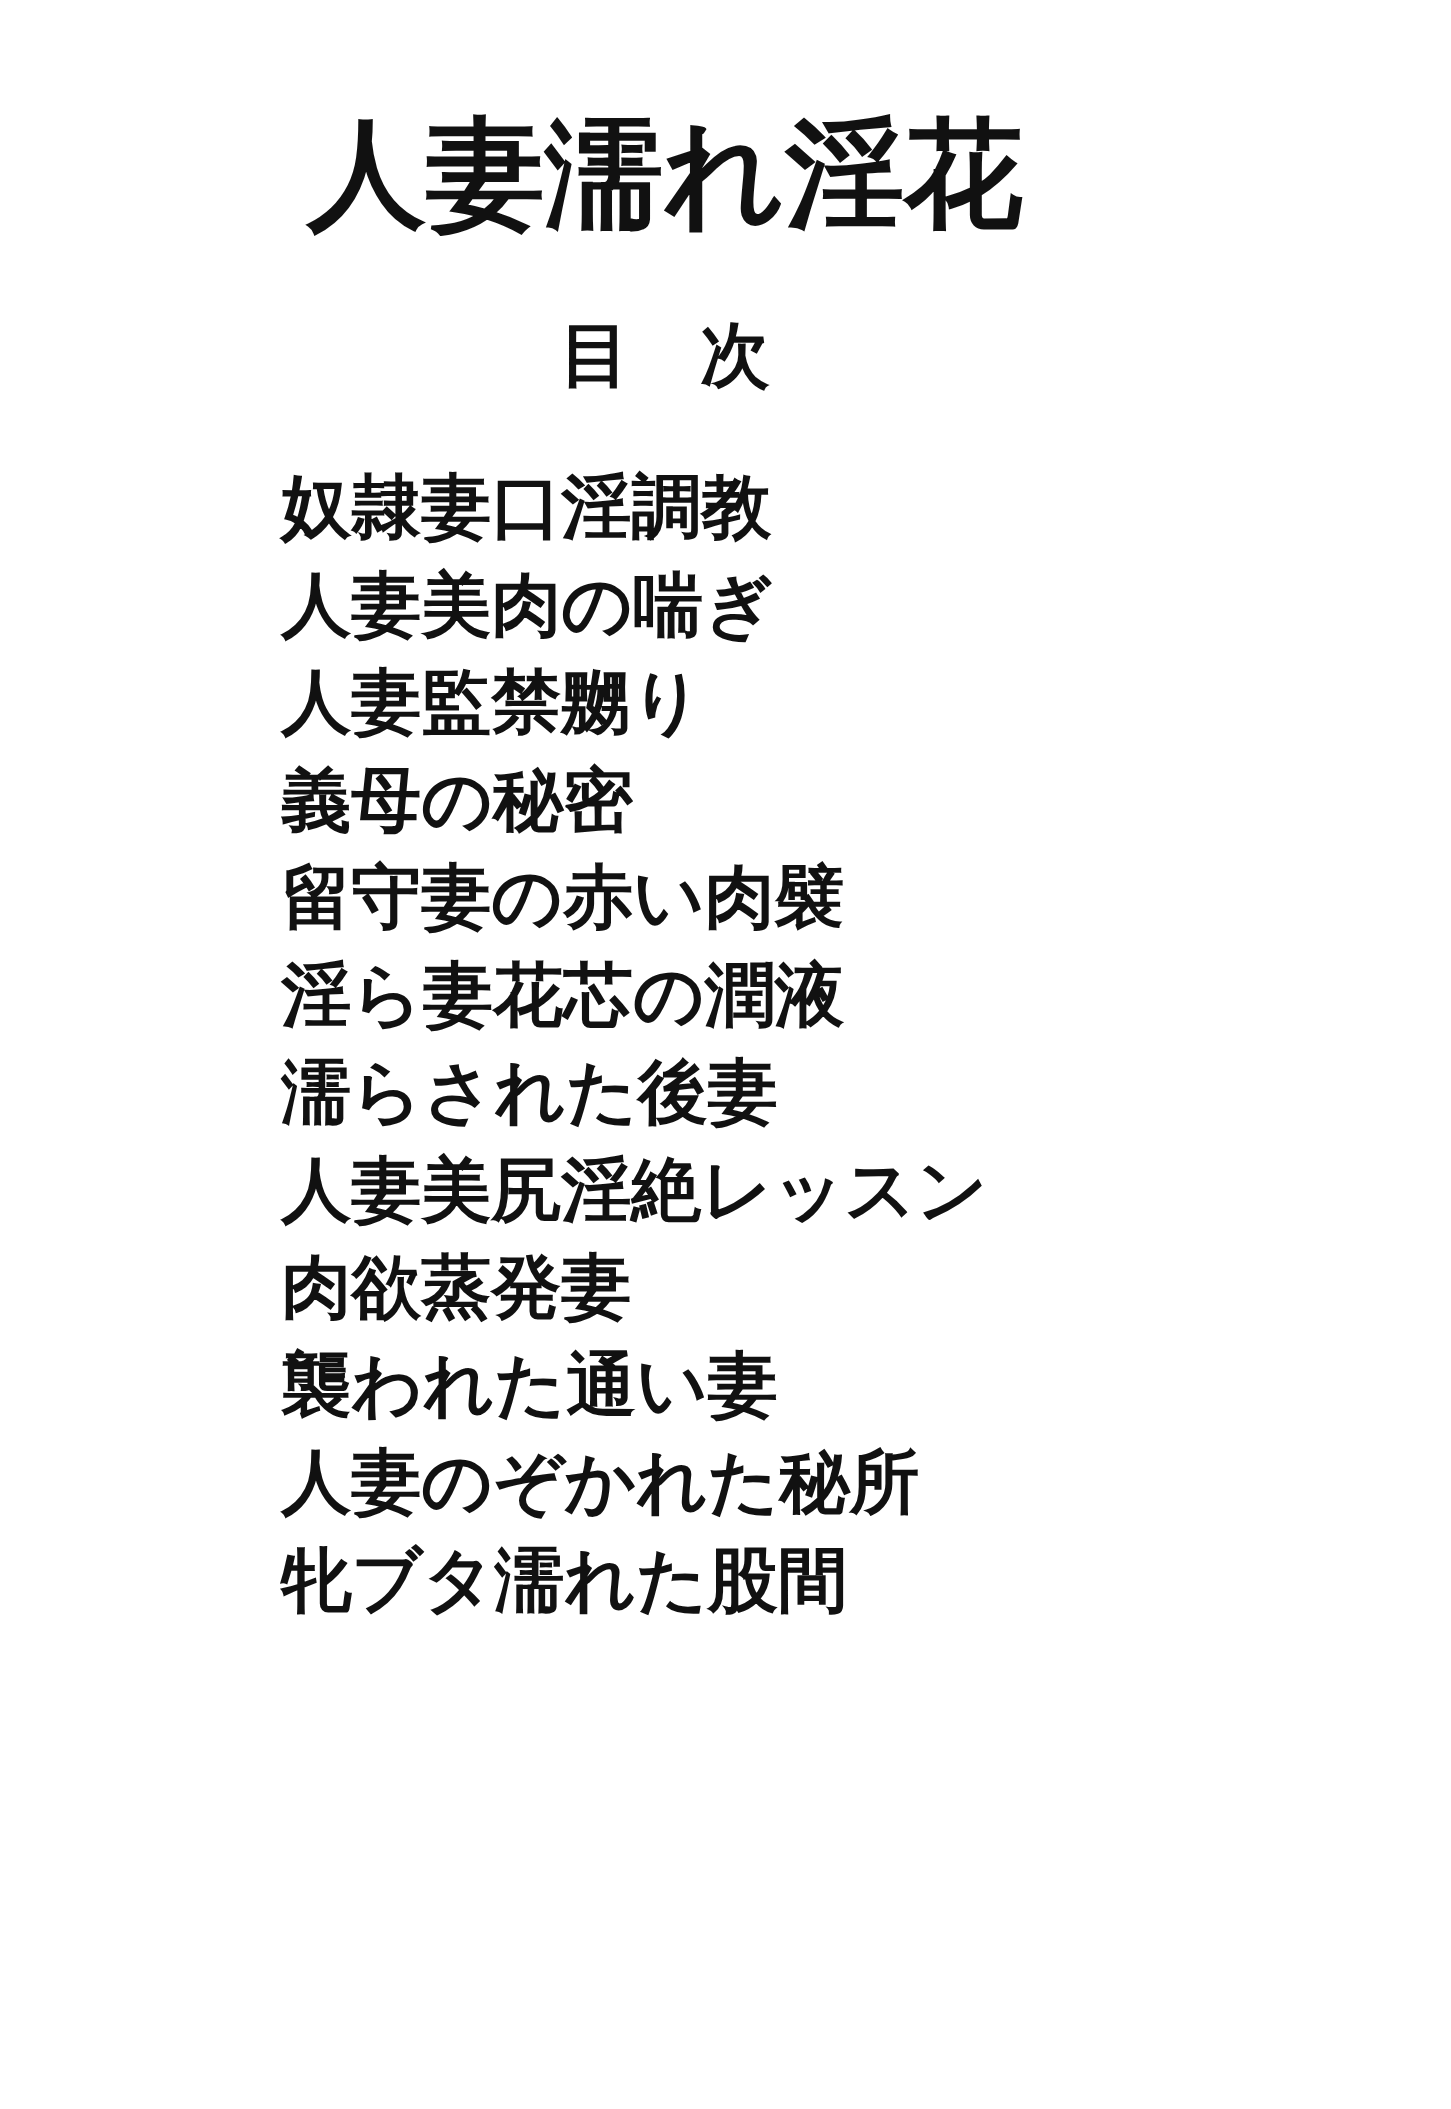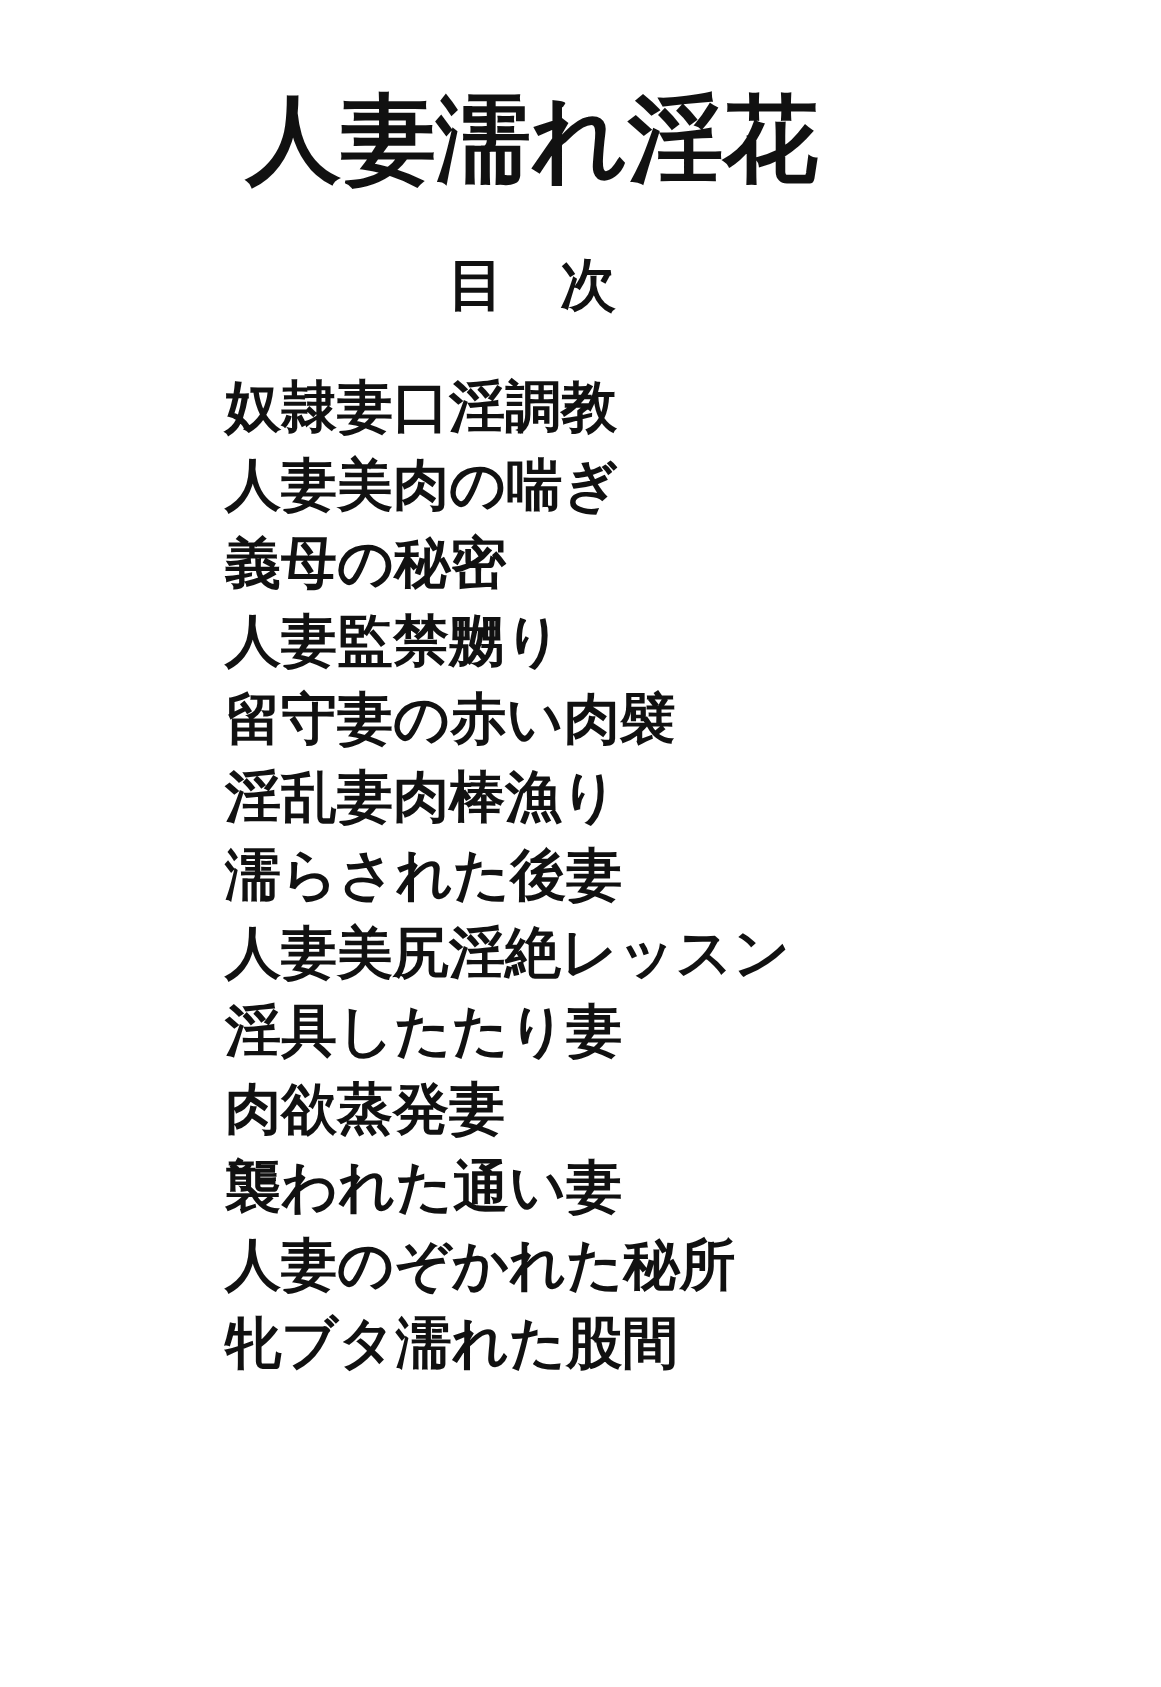--- a/index.html
+++ b/index.html
@@ -72,27 +72,26 @@
 <div class="page">
   <div class="content">
 
     <h1 class="book-title">人妻濡れ淫花</h1>
 
     <h2 class="toc-heading">目　次</h2>
 
     <ul class="toc-list">
       <li>奴隷妻口淫調教</li>
       <li>人妻美肉の喘ぎ</li>
+      <li>人妻監禁嬲り</li>
       <li>義母の秘密</li>
-      <li>人妻監禁嬲り</li>
       <li>留守妻の赤い肉襞</li>
-      <li>淫乱妻肉棒漁り</li>
+      <li>淫ら妻花芯の潤液</li>
       <li>濡らされた後妻</li>
       <li>人妻美尻淫絶レッスン</li>
-      <li>淫具したたり妻</li>
       <li>肉欲蒸発妻</li>
       <li>襲われた通い妻</li>
       <li>人妻のぞかれた秘所</li>
       <li>牝ブタ濡れた股間</li>
     </ul>
 
   </div>
 </div>
 
 </body></html>

